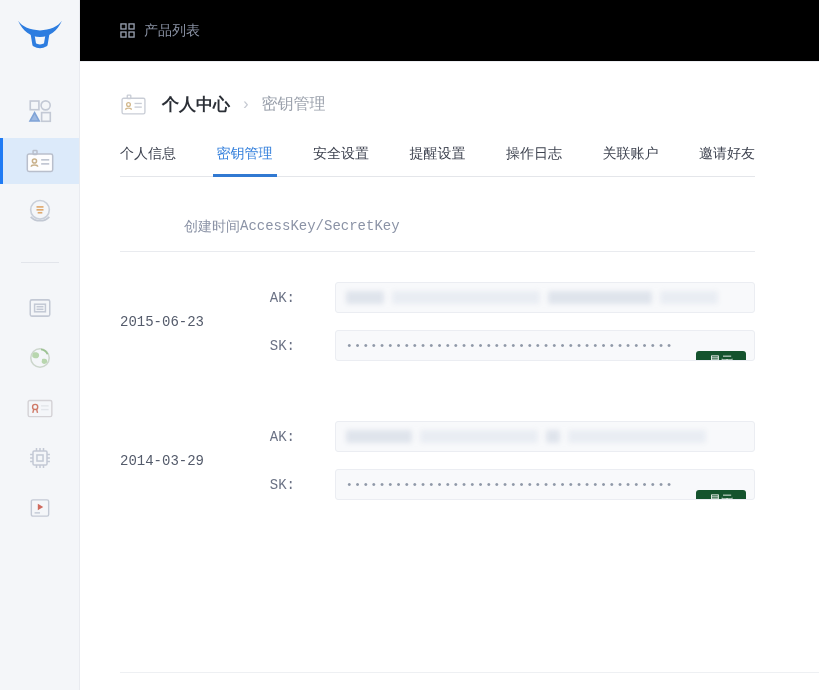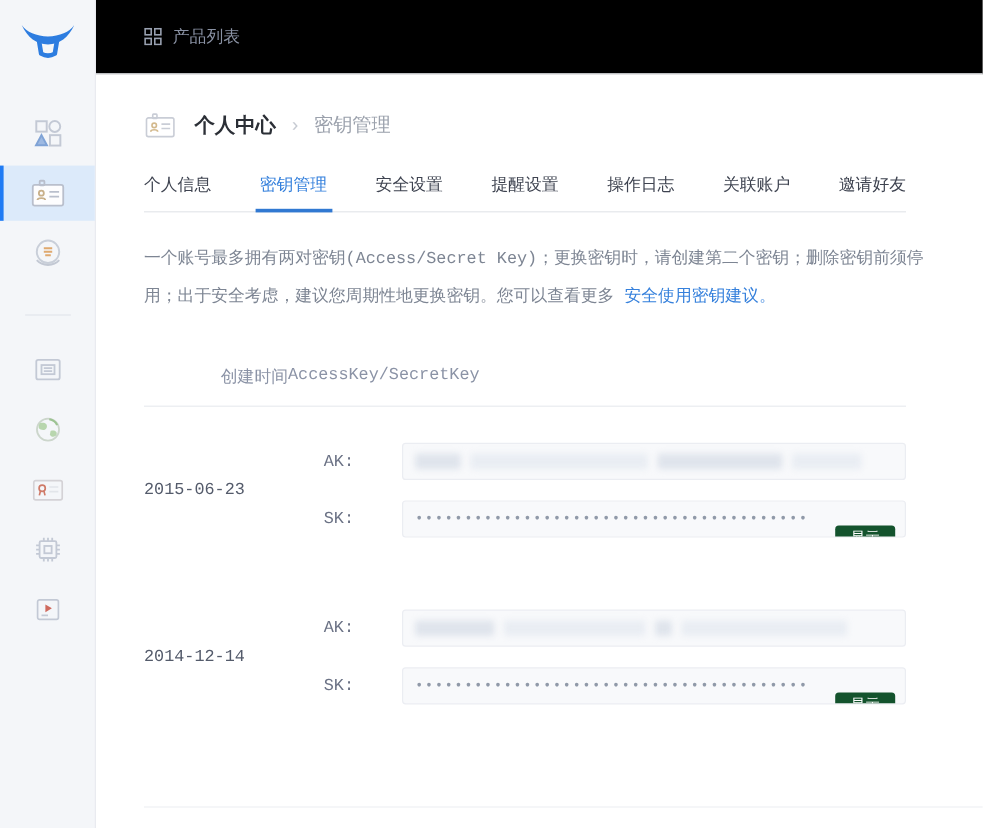--- a/index.html
+++ b/index.html
@@ -208,21 +208,20 @@
   <div class="tabs">
     <div class="tab">个人信息</div>
     <div class="tab active">密钥管理</div>
     <div class="tab">安全设置</div>
     <div class="tab">提醒设置</div>
     <div class="tab">操作日志</div>
     <div class="tab">关联账户</div>
     <div class="tab">邀请好友</div>
   </div>
 
-  <p class="desc"><span>一个账号最多拥有两对密钥(Access/Secret Key)；更换密钥时，请创建第二个密钥；删除密钥前须停用；出于安全考虑，建议您周期性地更换密钥。您可以查看更多 </span><a>安全使用密钥建议。</a></p>
 
   <div class="table-head">
     <span class="col-date">创建时间</span>
     <span>AccessKey/SecretKey</span>
   </div>
 
   <div class="key-row">
     <div class="row-date">2015-06-23</div>
     <div class="fields">
       <div class="field-line">
@@ -240,21 +239,21 @@
         <span class="flabel">SK:</span>
         <div class="vbox">
           <span class="dots">••••••••••••••••••••••••••••••••••••••••</span>
           <button class="show-btn">显示</button>
         </div>
       </div>
     </div>
   </div>
 
   <div class="key-row">
-    <div class="row-date">2014-12-14</div>
+    <div class="row-date">2014-03-29</div>
     <div class="fields">
       <div class="field-line">
         <span class="flabel">AK:</span>
         <div class="vbox">
           <span class="redacted">
               <i class="r2a"></i>
               <i class="r2b"></i>
               <i class="r2c"></i>
               <i class="r2d"></i>
             </span>

